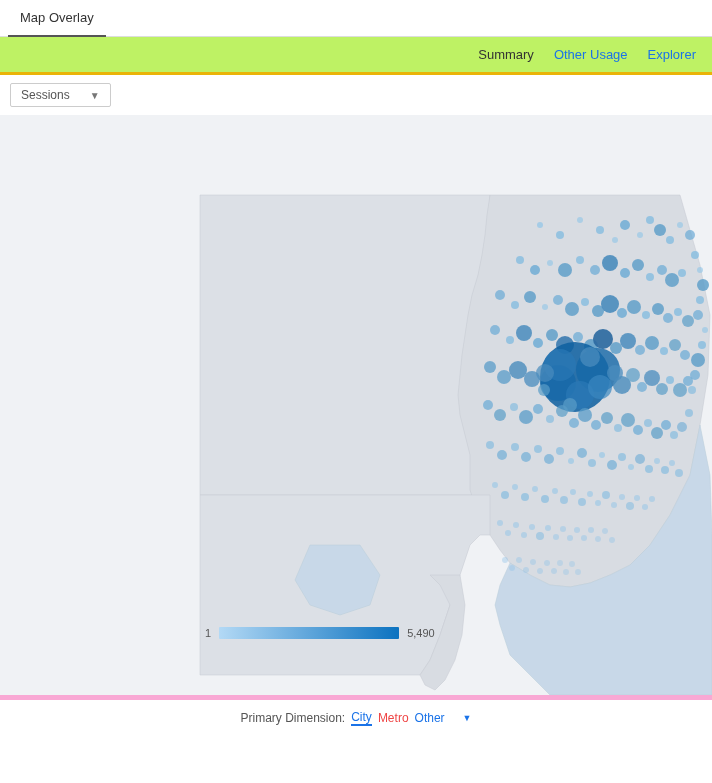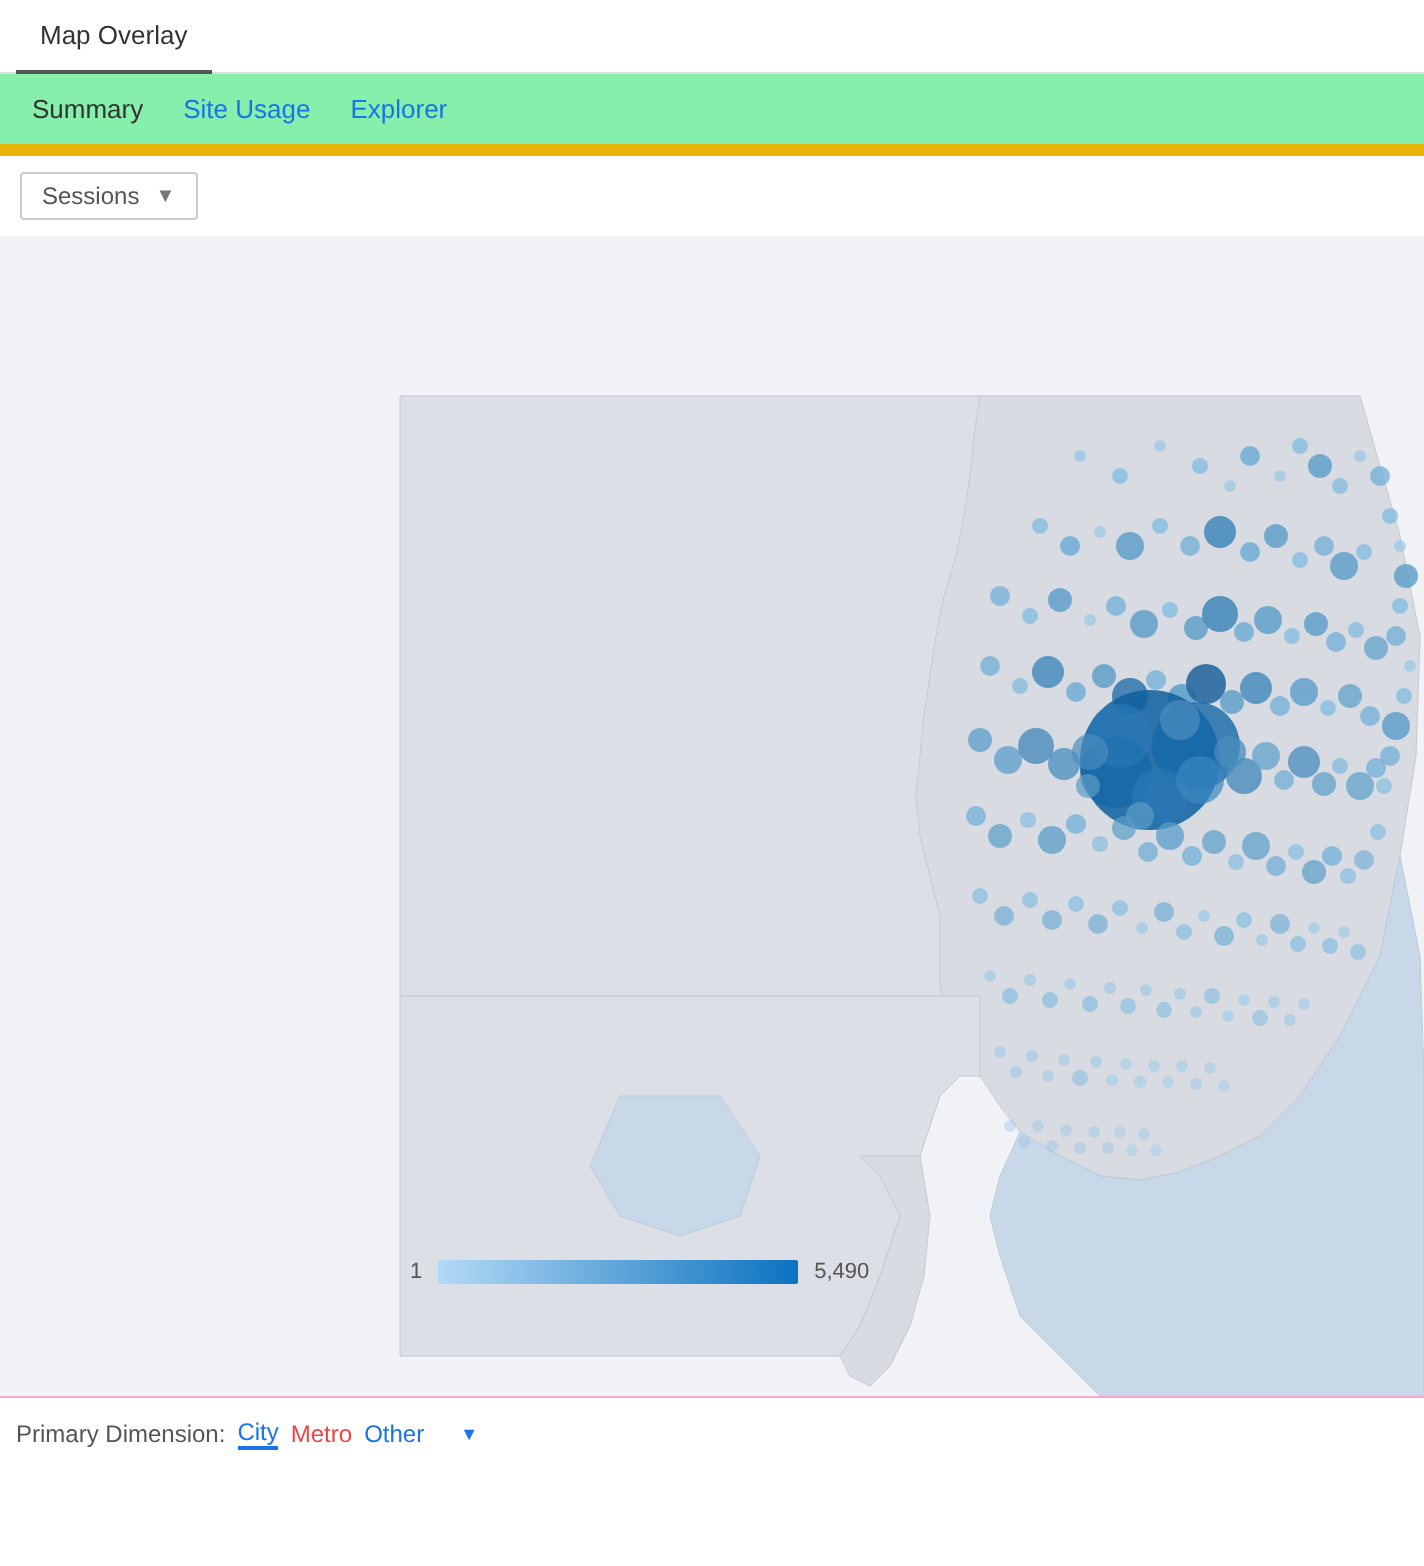--- a/index.html
+++ b/index.html
@@ -33,23 +33,24 @@
       font-weight: 500;
     }
     .top-tab.blue {
       color: #1a73e8;
     }
 
     
     .sub-tabs {
       display: flex;
       padding: 6px 8px;
-      border-bottom: 6px solid #eab308;
-      background: #86efac;
+      border-bottom: 3px solid #eab308;
+      background: #bef264;
       gap: 4px;
+      justify-content: flex-end;
     }
     .sub-tab {
       padding: 4px 8px;
       font-size: 13px;
       cursor: pointer;
       color: #555;
     }
     .sub-tab.active {
       color: #333;
       font-weight: 500;
@@ -59,21 +60,21 @@
     }
 
     
     .toolbar {
       padding: 8px 10px;
       background: #fff;
     }
     .sessions-btn {
       display: inline-flex;
       align-items: center;
-      gap: 8px;
+      gap: 20px;
       border: 1px solid #ccc;
       border-radius: 2px;
       padding: 4px 10px;
       font-size: 12px;
       color: #555;
       cursor: pointer;
       background: #fff;
     }
     .sessions-btn .arrow {
       font-size: 10px;
@@ -112,27 +113,28 @@
     .legend-gradient {
       width: 180px;
       height: 12px;
       background: linear-gradient(to right, #b3d9f5, #0b72c0);
       border-radius: 1px;
     }
 
     
     .bottom-bar {
       padding: 10px 8px;
-      border-top: 1px solid #f9a8d4;
+      border-top: 5px solid #f9a8d4;
       display: flex;
       align-items: center;
       gap: 6px;
       font-size: 12px;
       color: #555;
       background: #fff;
+      justify-content: center;
     }
     .bottom-bar .label {
       color: #555;
       font-weight: 500;
     }
     .bottom-bar .dim-link {
       color: #ef4444;
       cursor: pointer;
     }
     .bottom-bar .dim-link.active {
@@ -150,21 +152,21 @@
   </style>
 </head>
 <body>
 
 <div class="top-tabs">
   <div class="top-tab active">Map Overlay</div>
 </div>
 
 <div class="sub-tabs">
   <div class="sub-tab active">Summary</div>
-  <div class="sub-tab blue">Site Usage</div>
+  <div class="sub-tab blue">Other Usage</div>
   <div class="sub-tab blue">Explorer</div>
 </div>
 
 <div class="toolbar">
   <button class="sessions-btn">
     <span>Sessions</span>
     <span class="arrow">▼</span>
   </button>
 </div>
 

